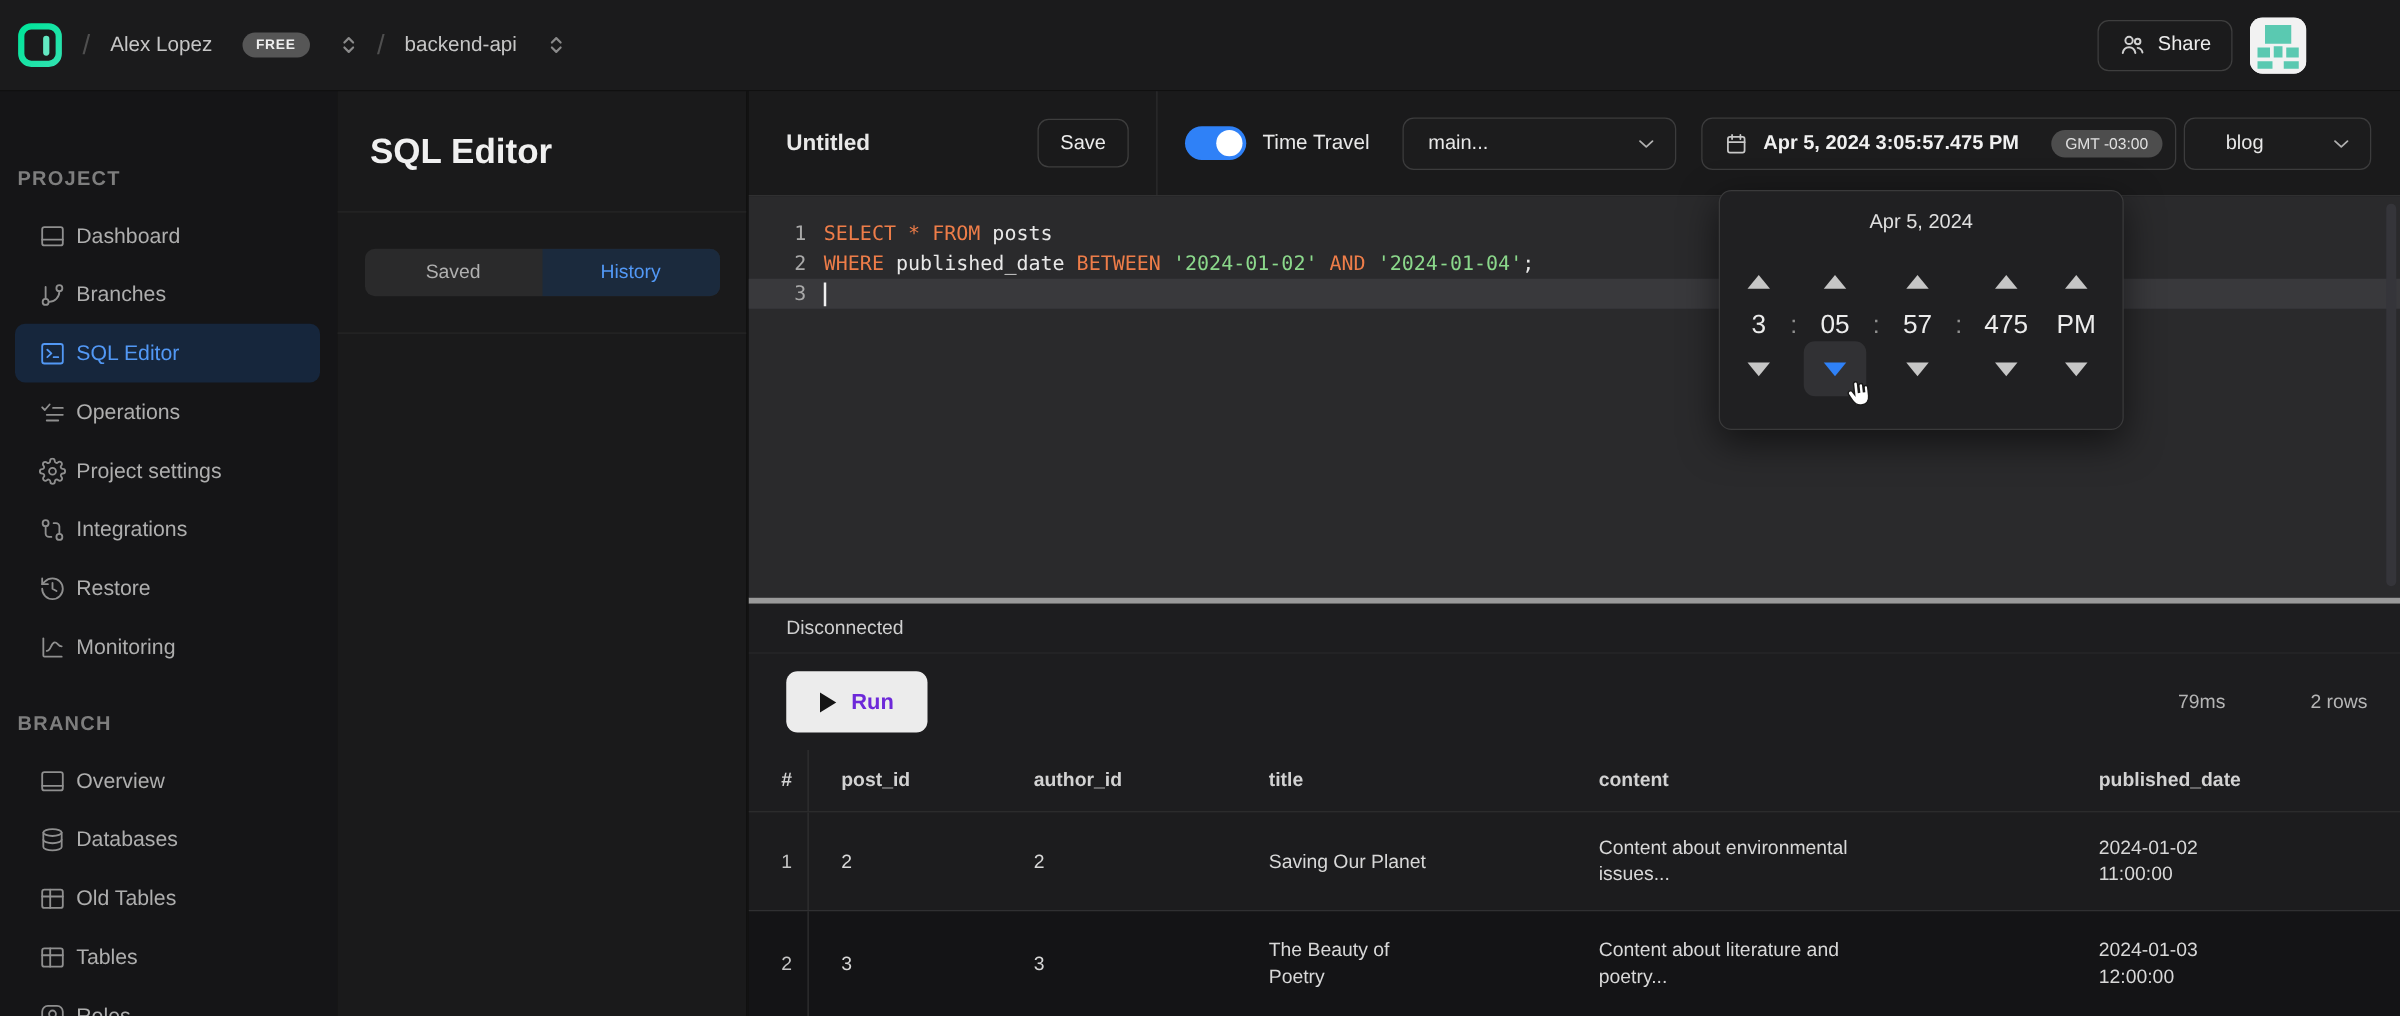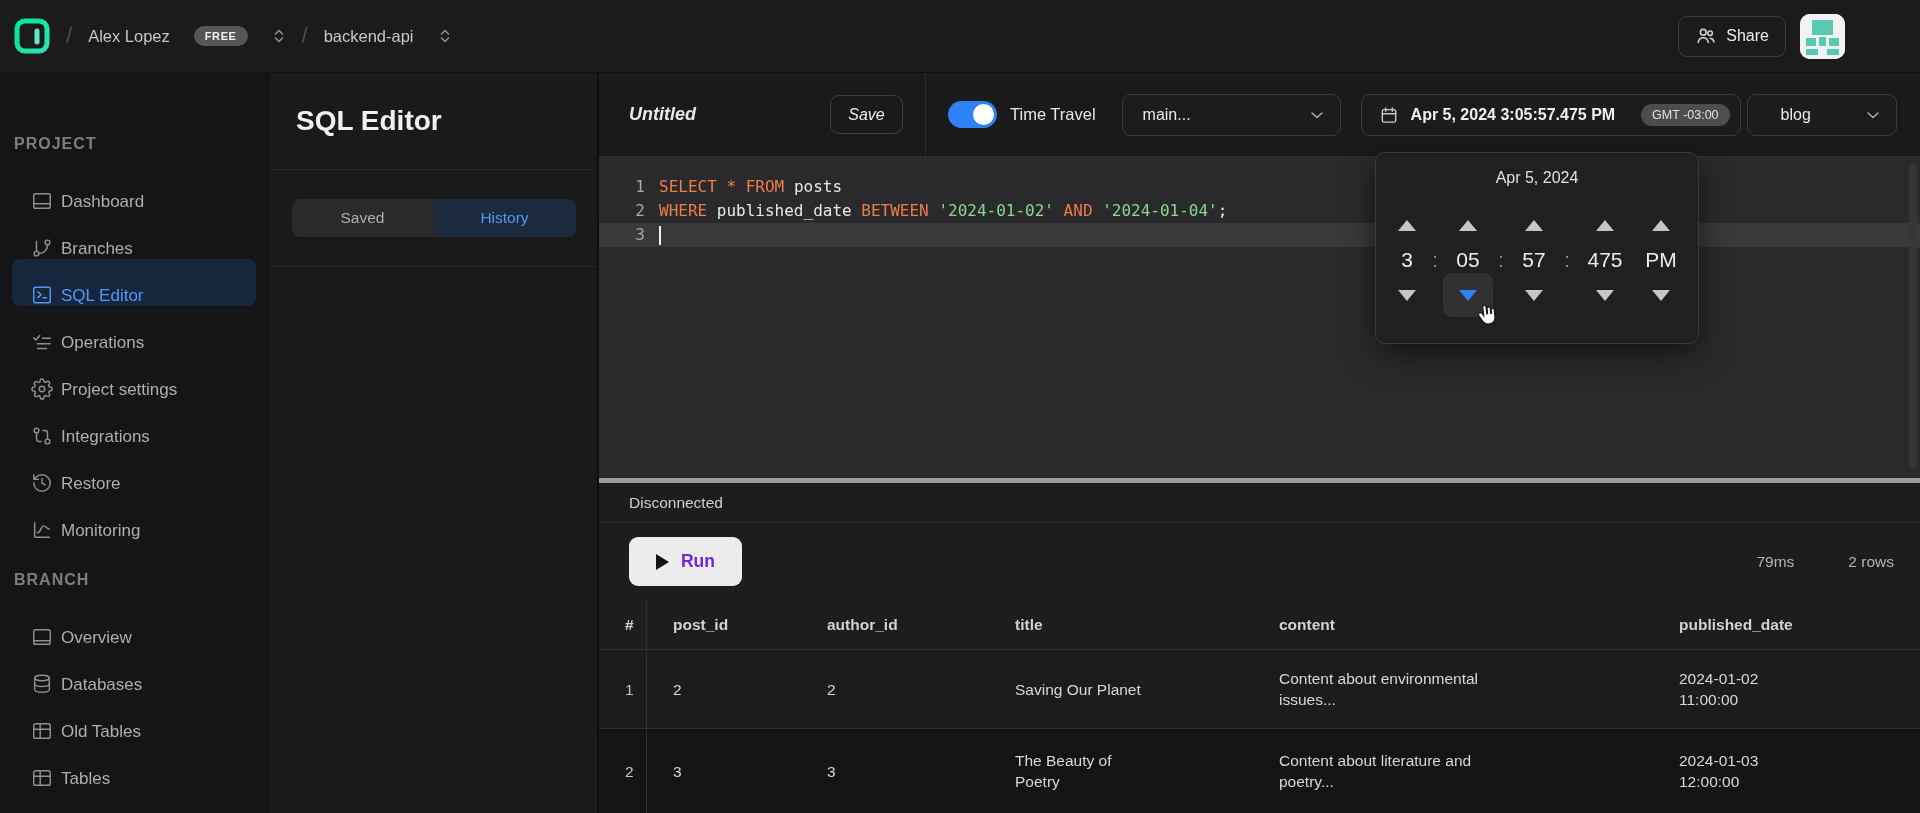--- a/index.html
+++ b/index.html
@@ -18,21 +18,21 @@
                 padding:4px 11px; border-radius:999px; }
   .tb-right { margin-left:auto; display:flex; align-items:center; gap:14px; padding-right:75px; }
   .share-btn { display:flex; align-items:center; gap:9px; height:41px; padding:0 16px;
                border:1px solid #3e3e3e; border-radius:9px; color:#ececec; font-size:16px; font-weight:500; }
   .avatar { width:45px; height:45px; border-radius:10px; background:#f2f2f2; overflow:hidden; }
 
   
   .sidebar { position:absolute; left:0; top:73px; width:270px; bottom:0; background:#151517; padding-top:62px; }
   .side-label { font-size:16px; font-weight:700; letter-spacing:1px; color:#7e7e7e; margin:0 0 12px 14px; }
   .side-label.branch { margin-top:30px; }
-  .side-item { height:47px; display:flex; align-items:flex-end; gap:8px; padding-left:19px;
+  .side-item { height:47px; display:flex; align-items:center; gap:8px; padding-left:19px;
                margin:0 14px 0 12px; border-radius:8px; color:#aeaeae; font-size:17px; }
   .side-item .ic { width:22px; height:22px; display:flex; align-items:center; justify-content:center; }
   .side-item .ic svg { stroke:#8f8f8f; fill:none; stroke-width:1.6; stroke-linecap:round; stroke-linejoin:round; }
   .side-item.sel { background:#16263c; color:#5298f5; font-weight:500; }
   .side-item.sel .ic svg { stroke:#5298f5; }
 
   
   .sql-panel { position:absolute; left:270px; top:73px; width:328px; bottom:0; background:#1a1a1b;
                border-right:1px solid #0e0e0e; }
   .panel-header { height:97px; display:flex; align-items:center; padding-left:26px; border-bottom:1px solid #262627; }
@@ -44,21 +44,21 @@
   .history-item { padding:40px 26px 26px; border-bottom:1px solid #262627; }
   .hist-query { font-size:15.5px; color:#dcdcdc; margin-bottom:4px; }
   .hist-date { font-size:14.5px; color:#8b8b8b; }
 
   
   .main { position:absolute; left:598px; top:73px; right:0; bottom:0; display:flex; flex-direction:column;
           border-left:1px solid #0e0e0e; background:#1d1d1f; }
 
   .editor-header { height:84px; background:#1a1a1b; border-bottom:1px solid #303031; display:flex; align-items:center; }
   .eh-left { width:327px; height:100%; display:flex; align-items:center; padding:0 22px 0 30px;
-             border-right:1px solid #2c2c2e;font-style:italic; }
+             border-right:1px solid #2c2c2e; }
   .editor-title { font-size:18px; font-weight:700; color:#e8e8e8; }
   .save-btn { margin-left:auto; width:73px; height:39px; border:1px solid #3e3e3e; border-radius:9px;
               font-size:16px; color:#ececec; }
   .toggle { margin-left:22px; width:49px; height:27px; border-radius:999px; background:#2f81f7; position:relative; }
   .toggle .knob { position:absolute; right:3px; top:3px; width:21px; height:21px; border-radius:50%; background:#fff; }
   .tt-label { margin-left:13px; font-size:16.5px; color:#e8e8e8; }
   .select { height:42px; border:1px solid #3c3c3d; border-radius:9px; display:flex; align-items:center;
             font-size:16px; color:#e8e8e8; position:relative; background:#1c1c1d; }
   .sel-branch { margin-left:26px; width:219px; padding-left:20px; }
   .sel-db { margin-left:6px; width:150px; padding-left:33px; }
@@ -80,21 +80,21 @@
   .caret { display:inline-block; width:2px; height:19px; background:#f0f0f0; vertical-align:middle; }
   .vscroll { position:absolute; right:3px; top:6px; width:8px; height:306px; background:#35353a; border-radius:4px; }
 
   .resizer { height:5px; background:#9a9a9a; }
   .status-bar { height:40px; background:#1d1d1f; border-bottom:1px solid #2a2a2c;
                 display:flex; align-items:center; padding-left:30px; font-size:15.5px; color:#cfcfcf; }
   .run-bar { height:77px; background:#1d1d1f; display:flex; align-items:center; padding:0 26px 0 30px; }
   .run-btn { width:113px; height:49px; background:#ececec; border-radius:9px; display:flex; align-items:center;
              justify-content:center; gap:12px; color:#6d28d9; font-size:17.5px; font-weight:600; }
   .play-tri { width:0; height:0; border-left:13px solid #151515; border-top:8px solid transparent; border-bottom:8px solid transparent; }
-  .run-stats { margin-left:auto; display:flex; gap:54px; font-size:15.5px; color:#b5b5b5; }
+  .run-stats { margin-left:auto; display:flex; gap:68px; font-size:15.5px; color:#b5b5b5; }
 
   
   .grid-row { display:grid; grid-template-columns:48px 154px 188px 264px 400px 1fr; }
   .cell { padding-left:26px; display:flex; align-items:center; font-size:15.5px; color:#d8d8d8; white-space:pre-line; line-height:21px; }
   .cell.num { color:#c4c4c4; border-right:1px solid #303032; }
   .thead { height:50px; background:#1d1d1f; border-bottom:1px solid #303032; }
   .thead .cell { font-weight:700; color:#d2d2d2; }
   .trow1 { height:78px; background:#1c1c1e; }
   .trow2 { flex:1; background:#141416; border-top:1px solid #303032; }
 

